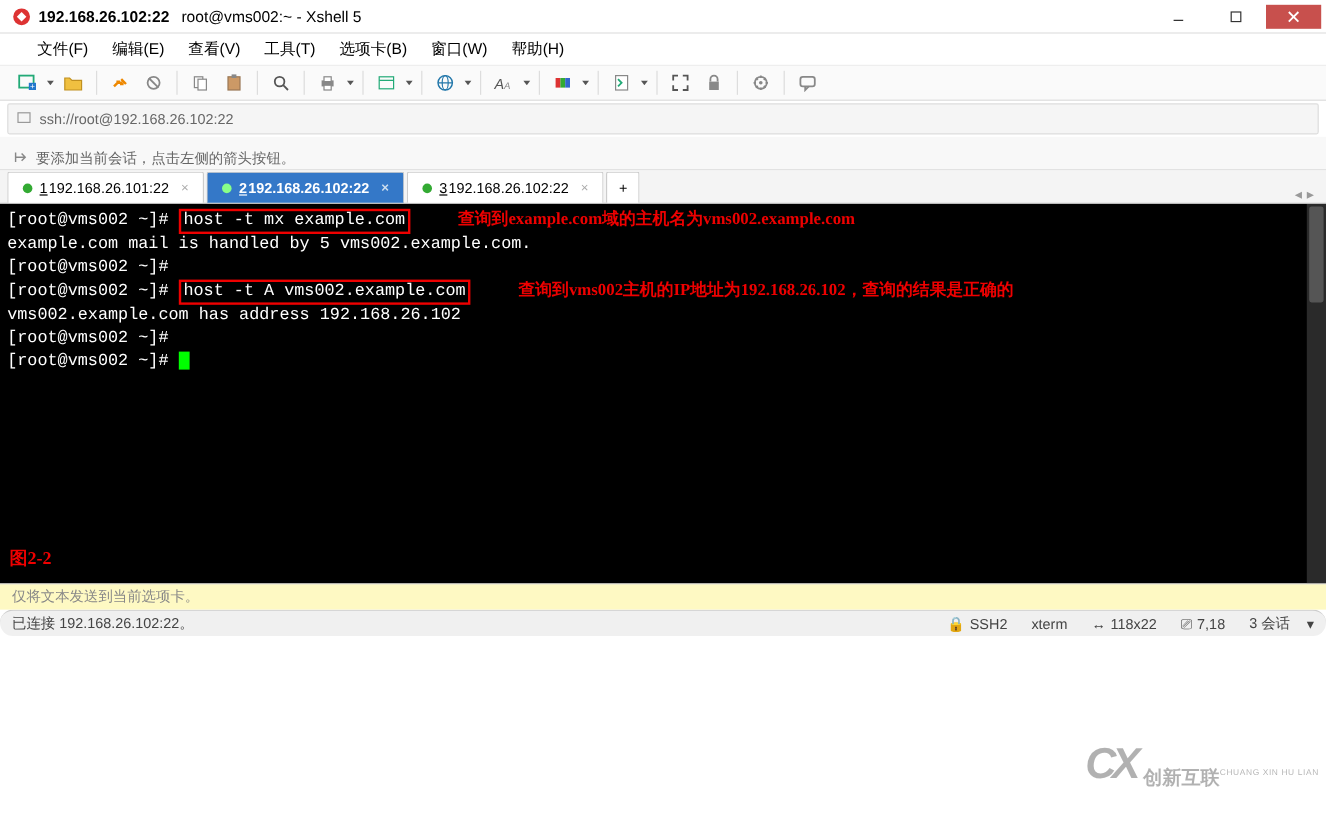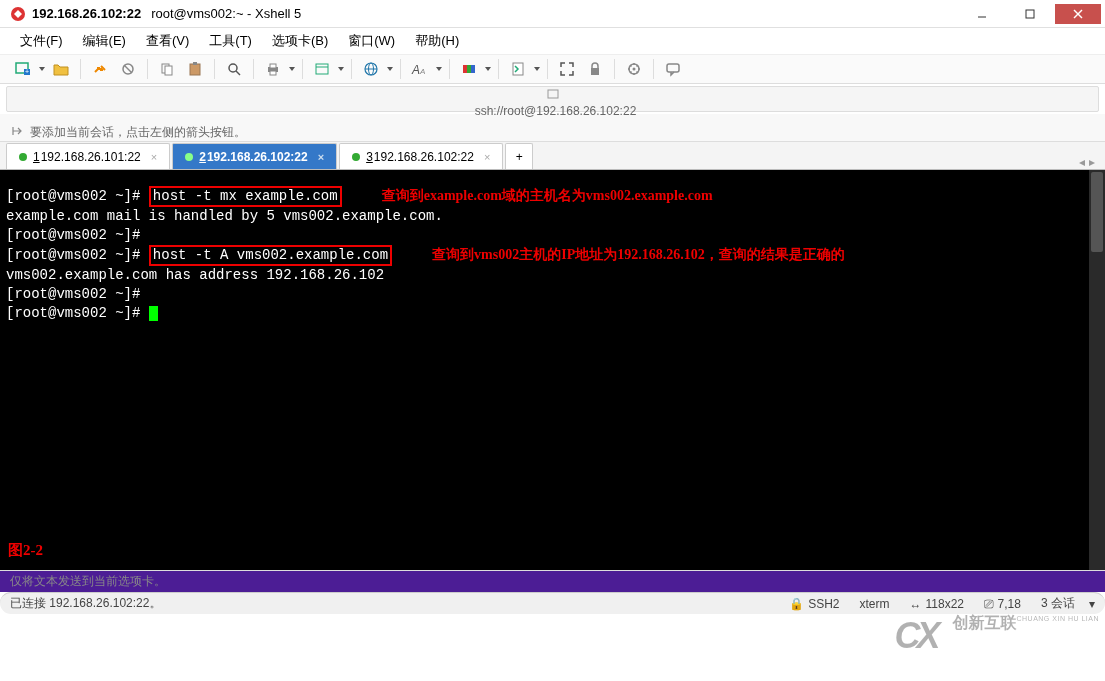--- a/index.html
+++ b/index.html
@@ -6,50 +6,50 @@
 body { font-family: "Microsoft YaHei", "Segoe UI", Tahoma, sans-serif; font-size: 12px; background: #fff; width: 1105px; height: 681px; overflow: hidden; position: relative; }
 .titlebar { height: 28px; background: #fff; display: flex; align-items: center; padding: 0 4px; border-bottom: 1px solid #e0e0e0; }
 .appicon { width: 16px; height: 16px; margin: 0 6px; }
 .title-main { font-weight: bold; font-size: 13px; margin-right: 10px; }
 .title-sub { color: #000000; font-size: 13px; }
 .winbtns { margin-left: auto; display: flex; }
 .winbtn { width: 46px; height: 20px; display: flex; align-items: center; justify-content: center; margin-left: 2px; }
 .winbtn svg { width: 10px; height: 10px; }
 .winbtn.close { background: #c8504d; }
 .winbtn.close svg { stroke: #fff; }
-.menubar { height: 26px; display: flex; align-items: center; padding: 0 12px; gap: 4px; }
+.menubar { height: 26px; display: flex; align-items: center; padding: 0 23px; gap: 4px; }
 .menuitem { padding: 2px 8px; font-size: 13px; }
 .toolbar { height: 30px; display: flex; align-items: center; padding: 0 10px; gap: 2px; background: #fafafa; border-top: 1px solid #eee; border-bottom: 1px solid #ddd; }
 .tbtn { width: 26px; height: 24px; display: flex; align-items: center; justify-content: center; }
 .dropdown-caret { width: 8px; height: 24px; display: flex; align-items: center; justify-content: center; }
 .tsep { width: 1px; height: 20px; background: #ddd; margin: 0 4px; }
-.addrbar { height: 26px; display: flex; align-items: center; padding: 0 6px; background: #f5f5f5; border: 1px solid #ddd; margin: 2px 6px; border-radius: 2px; flex-direction: column; }
+.addrbar { height: 26px; display: flex; align-items: center; padding: 0 6px; background: #f5f5f5; border: 1px solid #ddd; margin: 2px 6px; border-radius: 2px; }
 .addrbar .url { color: #666; margin-left: 6px; font-size: 12px; }
 .hintbar { height: 28px; display: flex; align-items: flex-end; padding: 0 10px; background: #f8f8f8; color: #666; border-bottom: 1px solid #ddd; }
 .hintbar .arrow { margin-right: 6px; }
 .tabstrip { height: 28px; display: flex; align-items: flex-end; background: #f4f4f4; border-bottom: 1px solid #bbb; padding-left: 6px; }
 .tab { height: 26px; display: flex; align-items: center; padding: 0 12px; background: #fff; border: 1px solid #ccc; border-bottom: none; margin-right: 2px; border-radius: 2px 2px 0 0; font-size: 12px; position:relative; }
 .tab .dot { width: 8px; height: 8px; border-radius: 50%; background: #3a3; margin-right: 6px; }
 .tab.active { background: #3478c8; color: #fff; font-weight: bold; }
 .tab.active .dot { background: #8f8; }
 .tab .close-x { margin-left: 10px; color: #aaa; font-size: 11px; }
 .tab .underline { text-decoration: underline; margin-right:1px; }
 .tab.add { width: 28px; padding: 0; justify-content: center; }
 .tabnav { margin-left: auto; display:flex; gap:4px; padding-right:10px; color:#999; }
-.terminal { background: #000; color: #fff; font-family: "Courier New", Consolas, monospace; font-size: 14px; line-height: 19px; padding: 16px 6px; height: 400px; position: relative; overflow: hidden; }
+.terminal { background: #000; color: #fff; font-family: "Courier New", Consolas, monospace; font-size: 14px; line-height: 19px; padding: 4px 6px; height: 316px; position: relative; overflow: hidden; }
 .tline { white-space: pre; }
 .highlight-box { border: 2px solid #e00; display: inline-block; padding: 0 2px; line-height:17px; }
 .annotation { color: #e00; font-weight: bold; font-family: "Microsoft YaHei"; font-size: 14px; margin-left: 40px; }
 .cursor { display: inline-block; width: 9px; height: 15px; background: #0f0; vertical-align: middle; }
 .fig-label { position: absolute; bottom: 10px; left: 8px; color: #e00; font-weight: bold; font-family: "Microsoft YaHei"; font-size: 15px; }
-.sendhint { height: 22px; padding: 2px 10px; color: #888; background: #4c1d95; border-top: 1px solid #ddd; display:flex; align-items:center; }
+.sendhint { height: 22px; padding: 2px 10px; color: #888; background: #fef9c3; border-top: 1px solid #ddd; display:flex; align-items:center; }
 .statusbar { height: 22px; display: flex; align-items: center; padding: 0 10px; background: #f0f0f0; border-top: 1px solid #ccc; font-size: 12px; color: #444; border-radius: 11px; }
 .statusbar .spacer { flex: 1; }
 .statusbar .seg { margin: 0 10px; display:flex; align-items:center; gap:4px; }
-.watermark { position: absolute; right: 6px; bottom: 24px; opacity: 0.3; font-family: sans-serif; display:flex; align-items:flex-start; gap:16px; pointer-events:none; }
+.watermark { position: absolute; right: 6px; bottom: 24px; opacity: 0.3; font-family: sans-serif; display:flex; align-items:flex-end; gap:6px; pointer-events:none; }
 .watermark .cx { font-size: 36px; font-weight: bold; font-style: italic; letter-spacing:-4px; }
 .watermark .txt { display:flex; line-height:1; }
 .watermark .cn { font-size:16px; font-weight:bold; }
 .watermark .en { font-size:7px; letter-spacing:0.5px; }
 .scrollbar-v { position:absolute; right:0; top:0; bottom:0; width:16px; background:#2a2a2a; }
 .scrollbar-v .thumb { position:absolute; left:2px; right:2px; top:2px; height:80px; background:#555; border-radius:2px; }
 </style>
 </head>
 <body>
 

